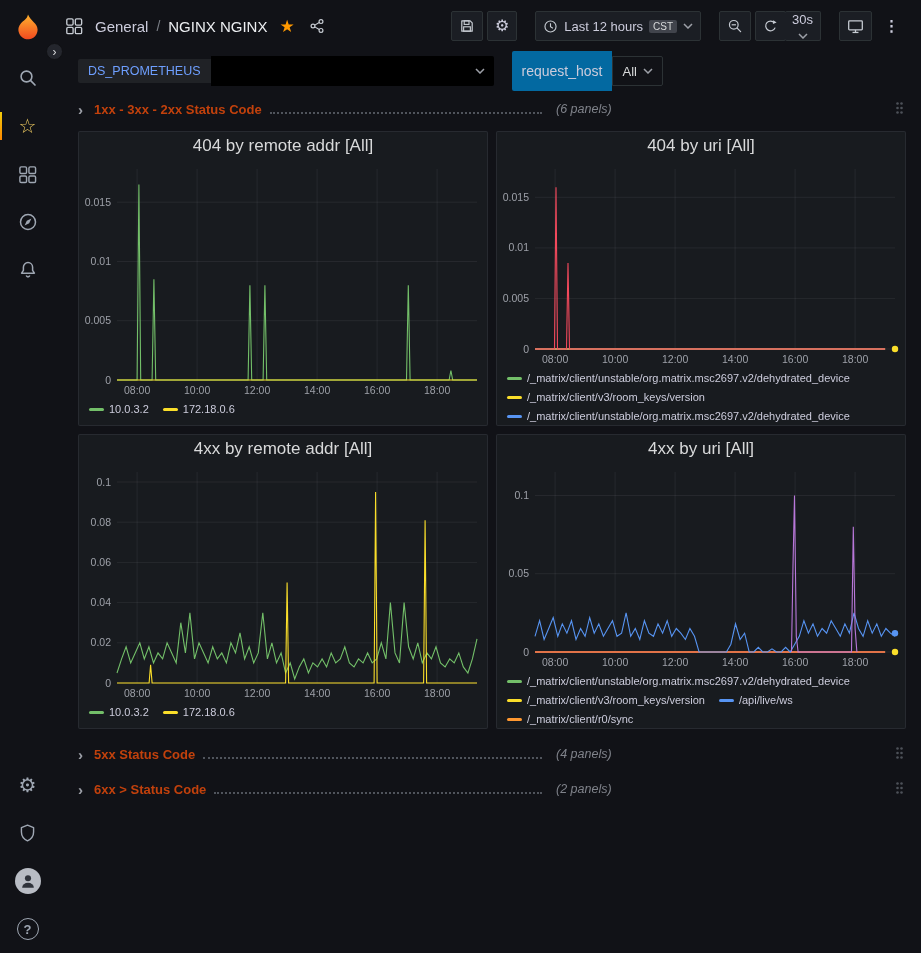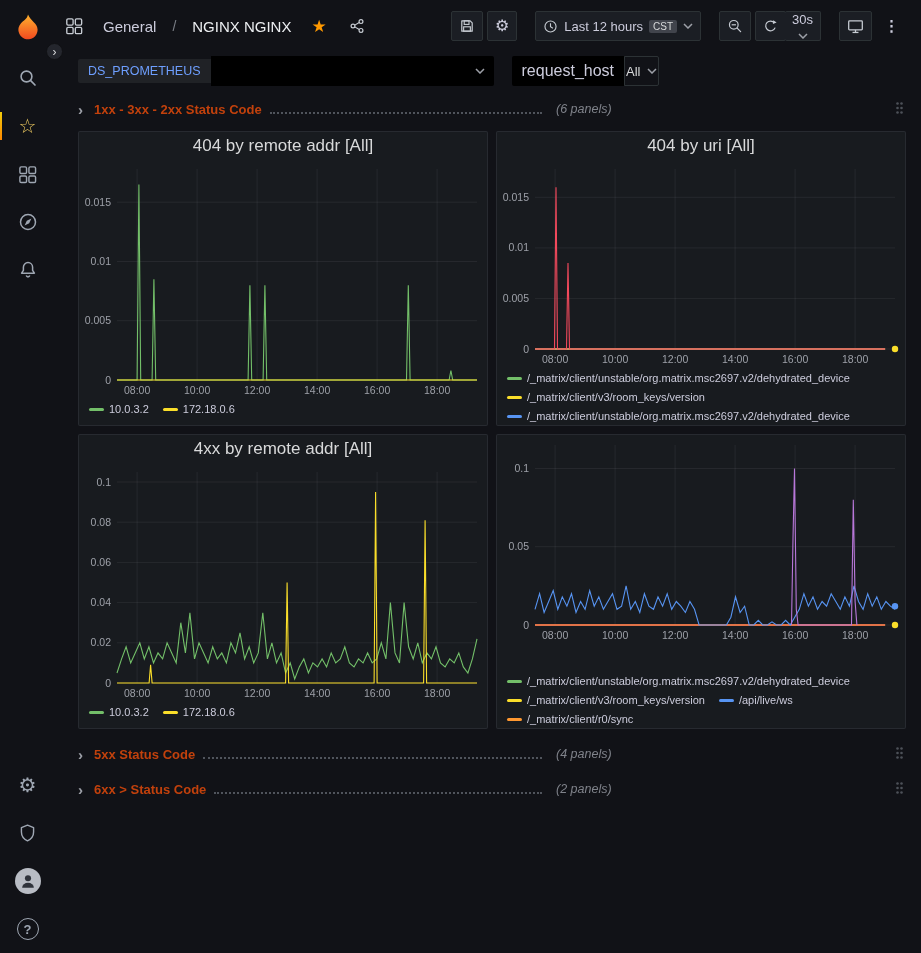--- a/index.html
+++ b/index.html
@@ -43,21 +43,21 @@
     display:flex; align-items:center; justify-content:center; font-size:13px; font-weight:bold;
   }
 
   
   .main { flex:1; display:flex; flex-direction:column; min-width:0; }
 
   .topbar {
     height:52px; flex:0 0 52px; display:flex; align-items:center;
     padding:0 14px 0 10px;
   }
-  .crumbs { display:flex; align-items:center; gap:16px; }
+  .crumbs { display:flex; align-items:center; gap:8px; }
   .crumb-section { color:#ccccdc; font-size:15px; cursor:pointer; }
   .crumb-sep { color:#7b7f87; font-size:14px; }
   .crumb-title { color:#eceef1; font-size:15px; font-weight:500; cursor:pointer; }
   .fav-star { color:#f90; font-size:17px; cursor:pointer; margin-left:4px; }
   .tb-right { margin-left:auto; display:flex; align-items:center; gap:4px; }
   .tb-btn {
     height:30px; min-width:30px; padding:0 7px; display:flex; align-items:center; gap:6px;
     background:#1b1e24; border:1px solid #2c3235; border-radius:2px; color:#ccccdc;
     font-size:13px; cursor:pointer; white-space:nowrap;
   }
@@ -77,25 +77,25 @@
     height:24px; display:flex; align-items:center; padding:0 10px;
     background:#202226; border-radius:2px 0 0 2px; color:#6e9fff; font-size:12.5px; font-weight:500;
     cursor:pointer;
   }
   .var-value {
     height:30px; width:283px; background:#000; border-radius:0 2px 2px 0;
     display:flex; align-items:center; justify-content:flex-end; padding:0 9px; cursor:pointer;
   }
   .group-gap { width:18px; }
   .var-label2 {
-    height:30px; display:flex; align-items:center; padding:0 10px;
-    background:#000000; border-radius:2px 0 0 2px; color:#ccccdc; font-size:16px; cursor:pointer;
+    height:40px; display:flex; align-items:center; padding:0 10px;
+    background:#0369a1; border-radius:2px 0 0 2px; color:#ccccdc; font-size:14px; cursor:pointer;
   }
   .var-value2 {
-    height:30px; display:flex; align-items:center; gap:6px; padding:0 1px;
+    height:30px; display:flex; align-items:center; gap:6px; padding:0 9px;
     background:#111217; border:1px solid #2c3235; border-radius:0 2px 2px 0;
     color:#d8d9da; cursor:pointer;
   }
 
   
   .dash { flex:1; padding:6px 15px 0 23px; overflow:hidden; }
   .rowhdr {
     height:26px; display:flex; align-items:center; cursor:pointer; margin-bottom:9px;
   }
   .rowhdr .left { display:flex; align-items:center; width:472px; min-width:0; }
@@ -431,20 +431,21 @@
               </svg></div>
           <div class="legend"><span class="lg-item">
                 <span class="lg-mark" style="background: rgb(115, 191, 105);"></span>
                 <span>10.0.3.2</span>
               </span><span class="lg-item">
                 <span class="lg-mark" style="background: rgb(250, 222, 42);"></span>
                 <span>172.18.0.6</span>
               </span></div>
         </section>
         <section class="panel">
+          <div class="panel-title">4xx by uri [All]</div>
           <div class="chart"><svg width="408" height="208">
                 <line x1="38" x2="398" y1="190.0" y2="190.0" stroke="rgba(204,204,220,0.08)"></line>
                 <text x="32" y="193.5" fill="#9da0a8" font-size="10.5" text-anchor="end">0</text>
                 <line x1="38" x2="398" y1="111.7" y2="111.7" stroke="rgba(204,204,220,0.08)"></line>
                 <text x="32" y="115.2" fill="#9da0a8" font-size="10.5" text-anchor="end">0.05</text>
                 <line x1="38" x2="398" y1="33.5" y2="33.5" stroke="rgba(204,204,220,0.08)"></line>
                 <text x="32" y="37.0" fill="#9da0a8" font-size="10.5" text-anchor="end">0.1</text>
                 <line x1="58.1" x2="58.1" y1="10" y2="190" stroke="rgba(204,204,220,0.08)"></line>
                 <text x="58.1" y="204" fill="#9da0a8" font-size="10.5" text-anchor="middle">08:00</text>
                 <line x1="118.1" x2="118.1" y1="10" y2="190" stroke="rgba(204,204,220,0.08)"></line>

